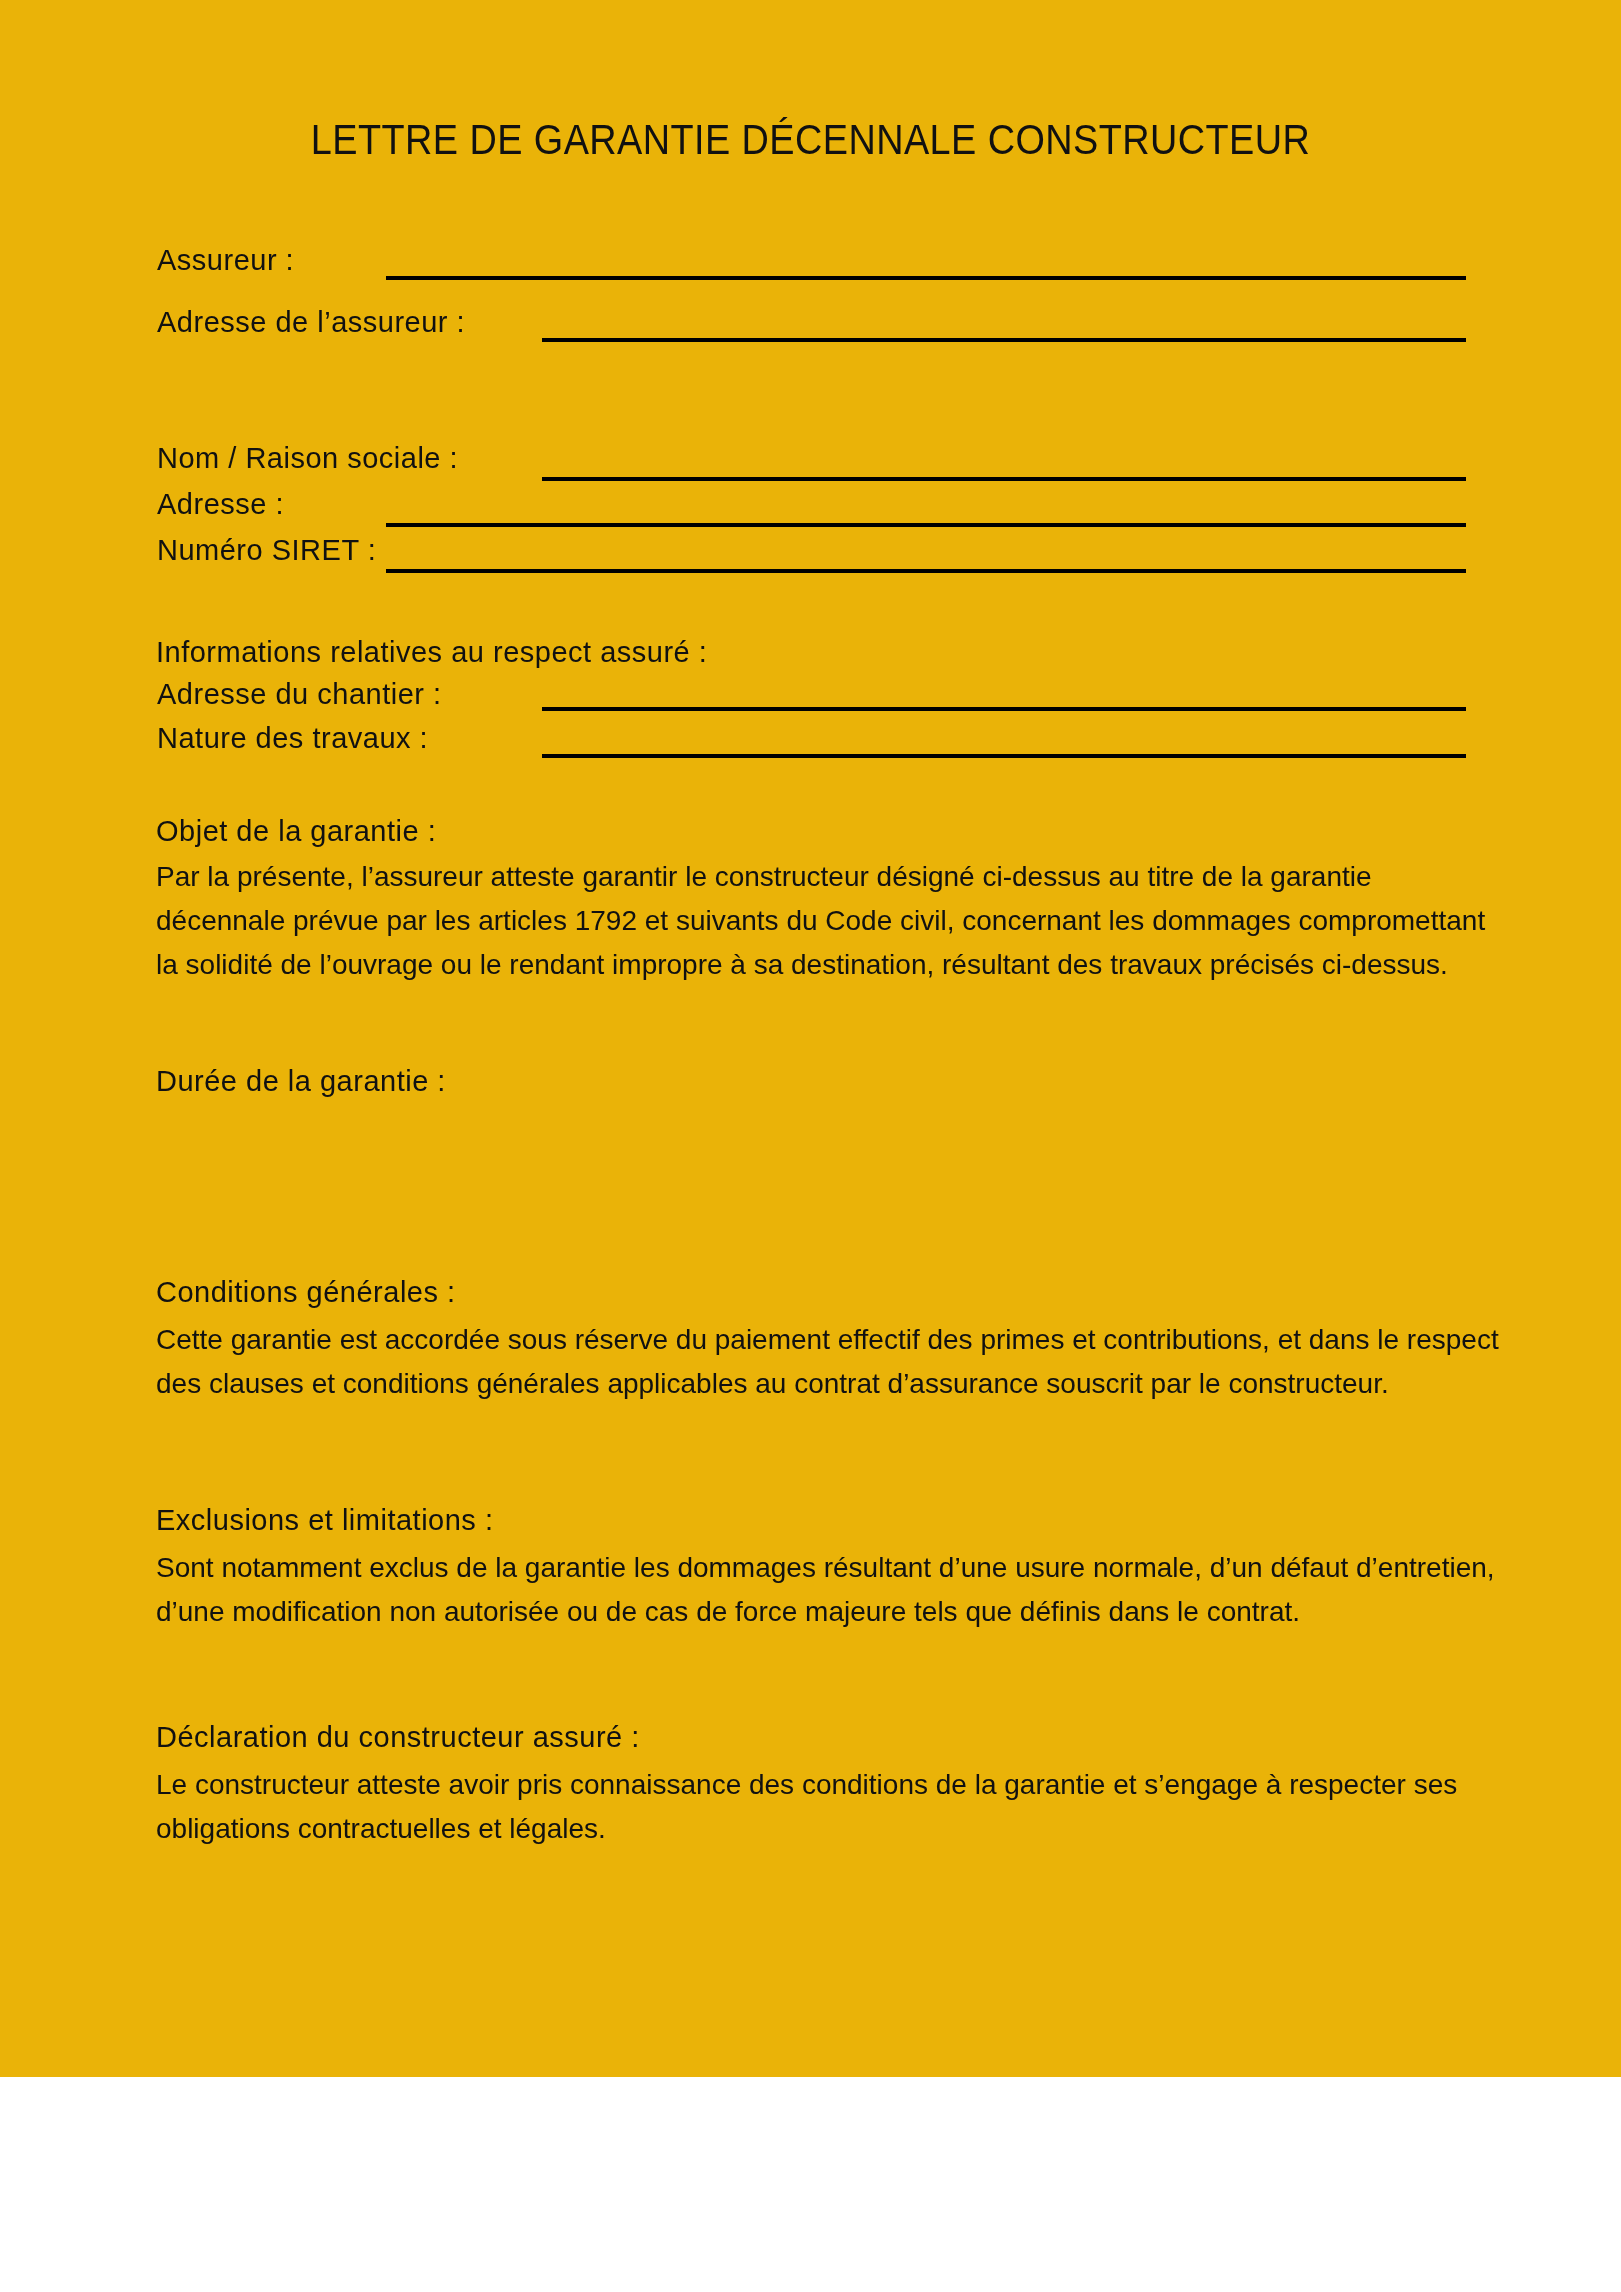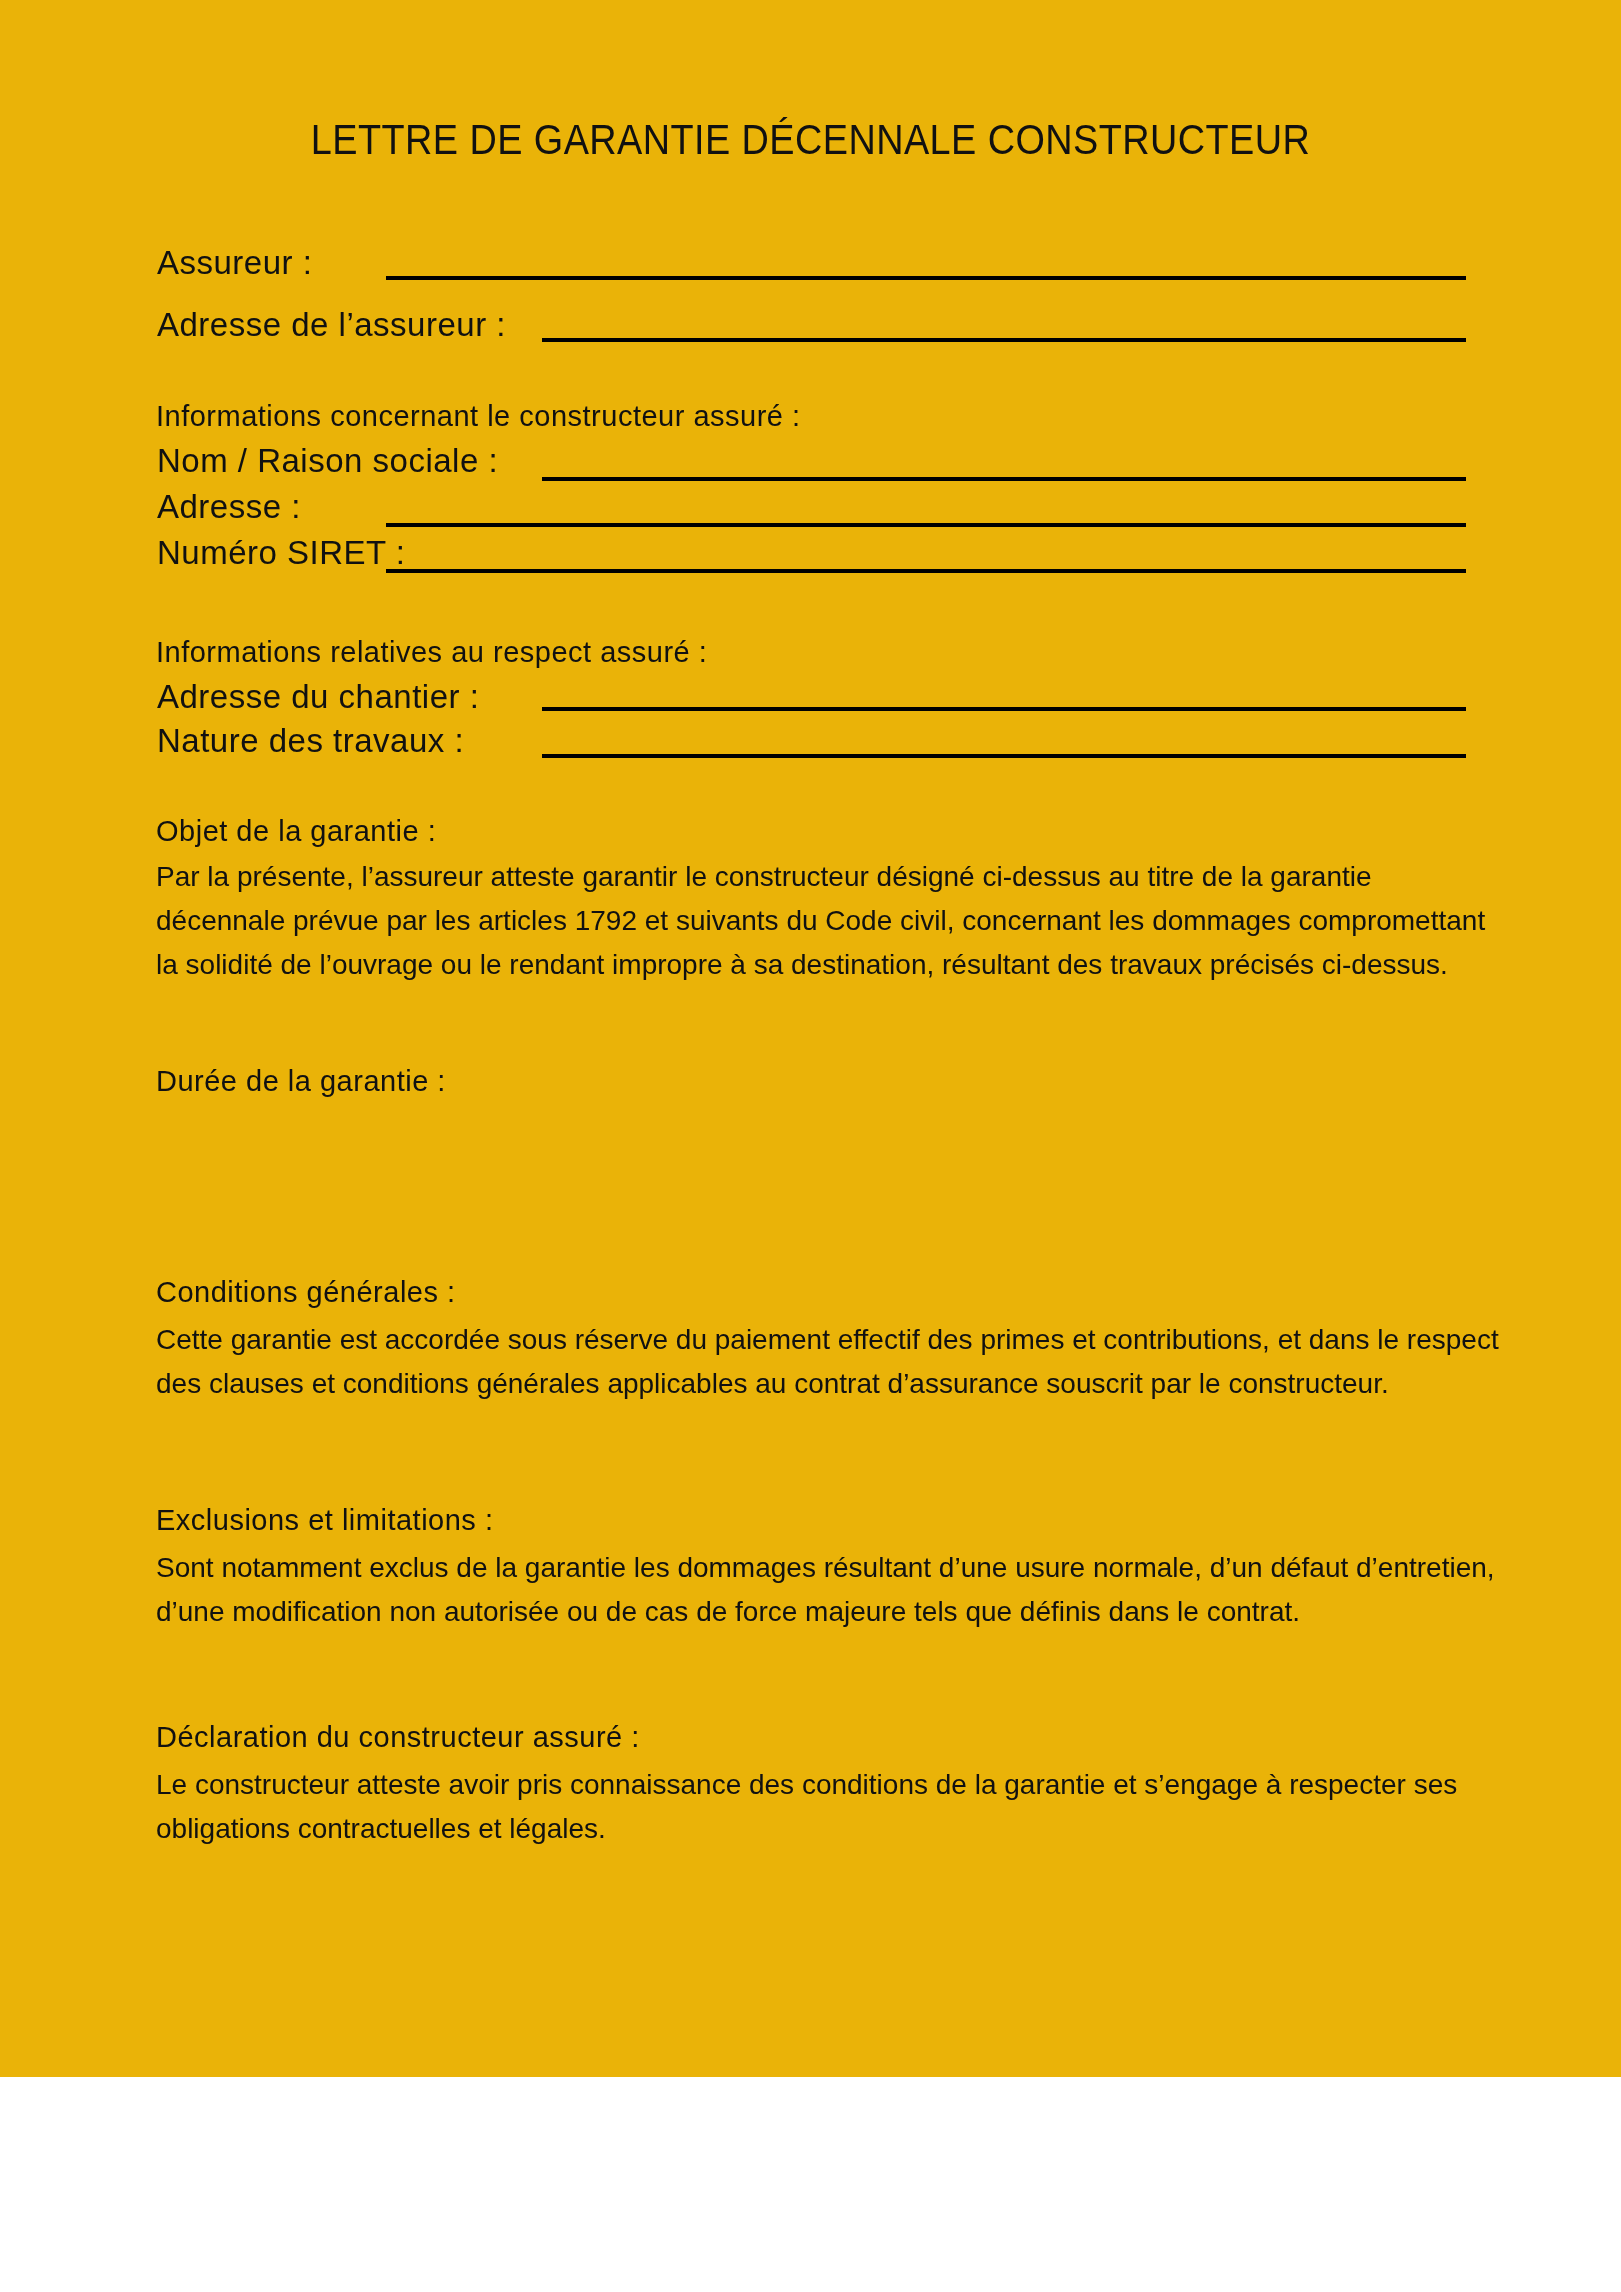--- a/index.html
+++ b/index.html
@@ -24,21 +24,21 @@
     text-align: center;
     font-size: 42px;
     line-height: 1;
     letter-spacing: 0.5px;
     transform: scaleX(0.9);
     transform-origin: 50% 50%;
     white-space: nowrap;
   }
   .label {
     position: absolute;
-    font-size: 33px;
+    font-size: 29px;
     line-height: 1;
     letter-spacing: 0.5px;
     white-space: nowrap;
   }
   .section-heading {
     position: absolute;
     font-size: 29px;
     line-height: 1;
     letter-spacing: 0.5px;
     white-space: nowrap;
@@ -62,21 +62,20 @@
 <div class="page">
 
   <div class="doc-title">LETTRE DE GARANTIE DÉCENNALE CONSTRUCTEUR</div>
 
   <div class="label" style="left:157px; top:246px;">Assureur :</div>
   <div class="field-line" style="left:386px; top:276px; width:1080px;"></div>
 
   <div class="label" style="left:157px; top:308px;">Adresse de l’assureur :</div>
   <div class="field-line" style="left:542px; top:338px; width:924px;"></div>
 
-  <div class="section-heading" style="left:156px; top:402px;">Informations concernant le constructeur assuré :</div>
 
   <div class="label" style="left:157px; top:444px;">Nom / Raison sociale :</div>
   <div class="field-line" style="left:542px; top:477px; width:924px;"></div>
 
   <div class="label" style="left:157px; top:490px;">Adresse :</div>
   <div class="field-line" style="left:386px; top:523px; width:1080px;"></div>
 
   <div class="label" style="left:157px; top:536px;">Numéro SIRET :</div>
   <div class="field-line" style="left:386px; top:569px; width:1080px;"></div>
 

